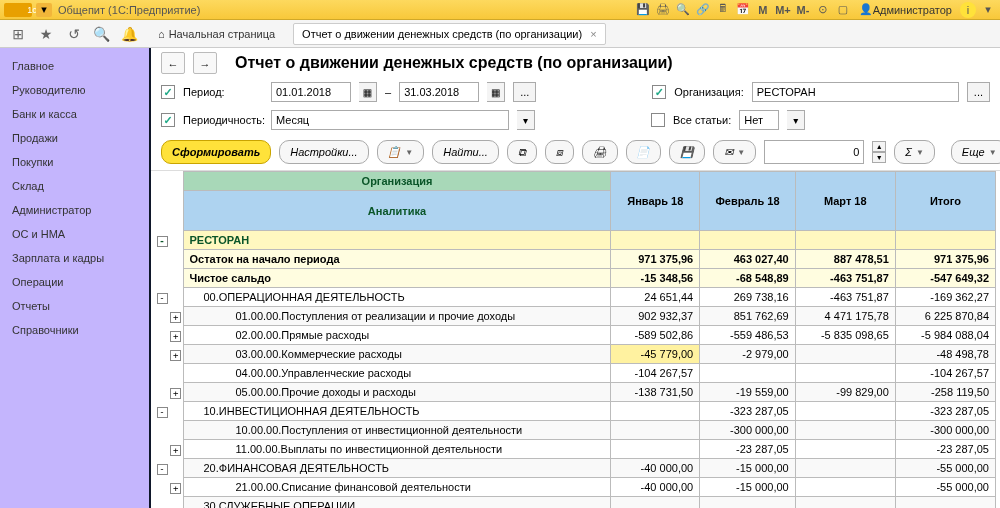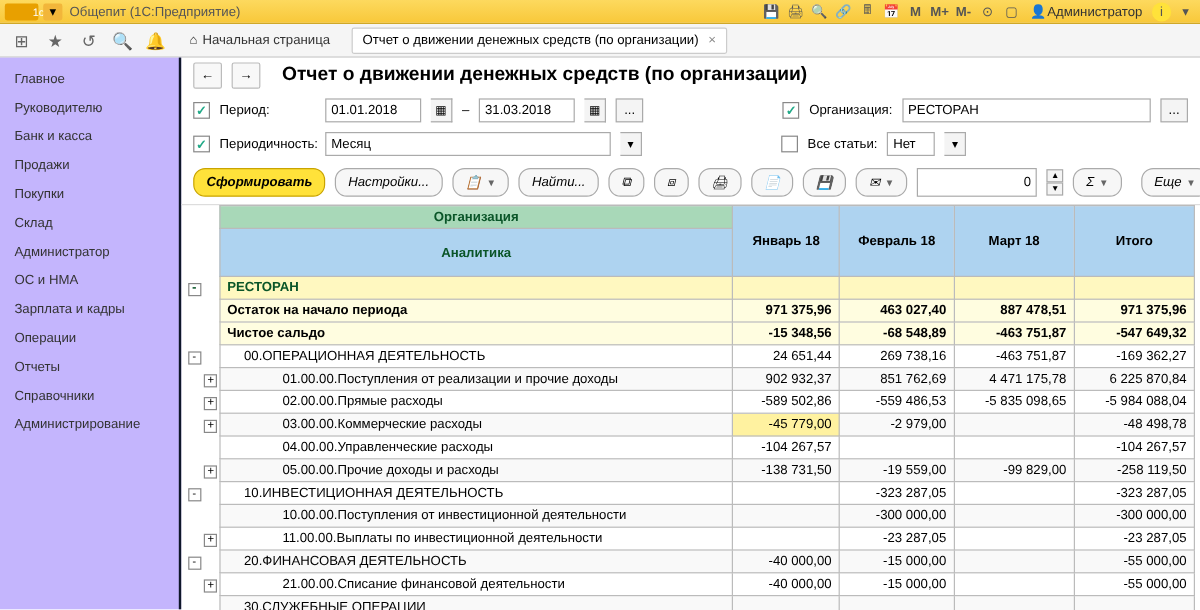--- a/index.html
+++ b/index.html
@@ -110,21 +110,20 @@
       <div class="item">Банк и касса</div>
       <div class="item">Продажи</div>
       <div class="item">Покупки</div>
       <div class="item">Склад</div>
       <div class="item">Администратор</div>
       <div class="item">ОС и НМА</div>
       <div class="item">Зарплата и кадры</div>
       <div class="item">Операции</div>
       <div class="item">Отчеты</div>
       <div class="item">Справочники</div>
-      <div class="item">Администрирование</div>
     </div>
 
   <div class="content">
     <div class="toolbar-row">
       <span class="nav-btn">←</span>
       <span class="nav-btn">→</span>
       <h1 class="page-title">Отчет о движении денежных средств (по организации)</h1>
     </div>
 
     <div class="filter-row">

